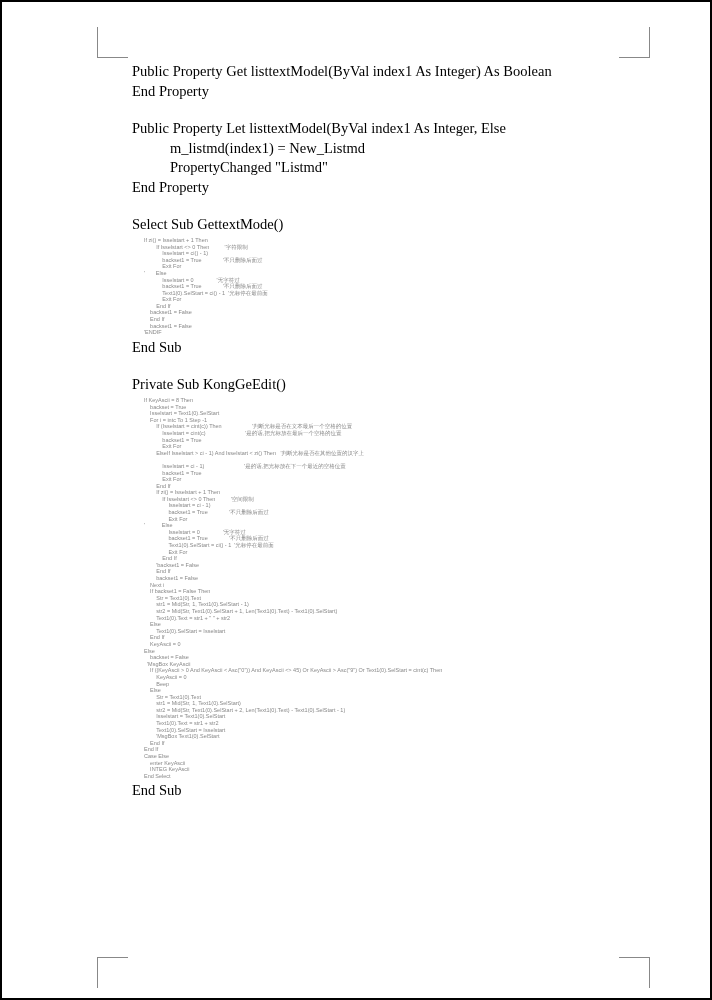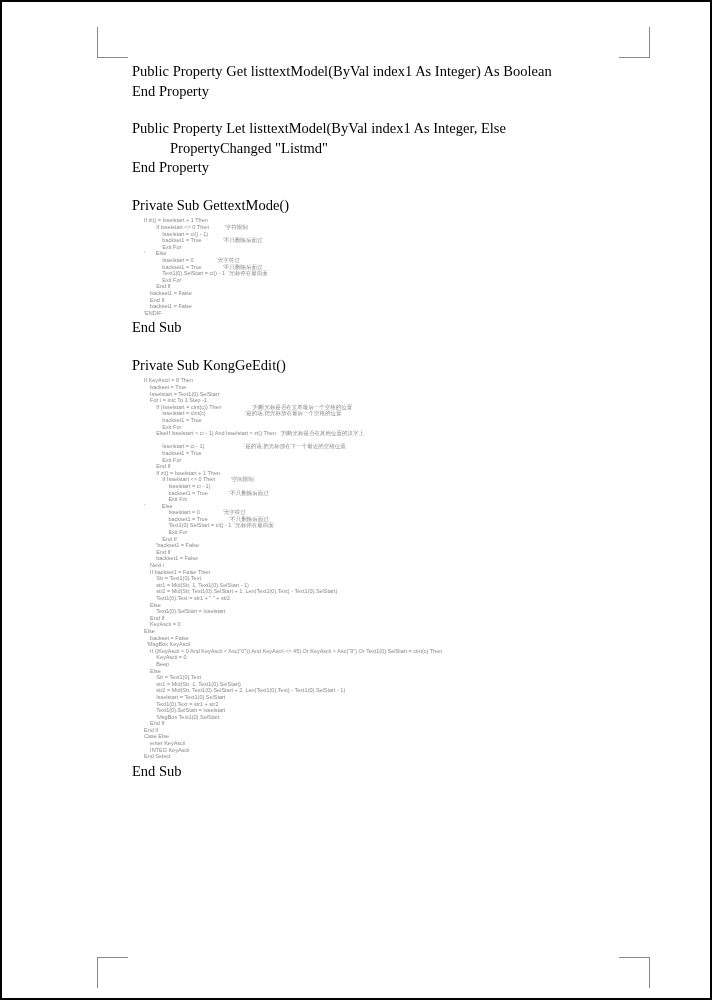--- a/index.html
+++ b/index.html
@@ -64,26 +64,27 @@
 <div class="crop-mark crop-br"></div>
 
 <div class="content">
 
   <p class="large-line">Public Property Get listtextModel(ByVal index1 As Integer) As Boolean</p>
   <p class="large-line">End Property</p>
 
   <div class="block-gap"></div>
 
   <p class="large-line">Public Property Let listtextModel(ByVal index1 As Integer, Else</p>
+  <p class="large-line indent1">m_listmd(index1) = New_Listmd</p>
   <p class="large-line indent1">PropertyChanged "Listmd"</p>
   <p class="large-line">End Property</p>
 
   <div class="block-gap"></div>
 
-  <p class="large-line">Private Sub GettextMode()</p>
+  <p class="large-line">Select Sub GettextMode()</p>
   <pre class="tiny">If zi() = Isselstart + 1 Then
         If Isselstart &lt;&gt; 0 Then          '字符限制
             Isselstart = ci() - 1)
             backset1 = True              '不只删除后面过
             Exit For
 '       Else
             Isselstart = 0               '无字符过
             backset1 = True              '不只删除后面过
             Text1(0).SelStart = ci() - 1  '光标停在最前面
             Exit For

